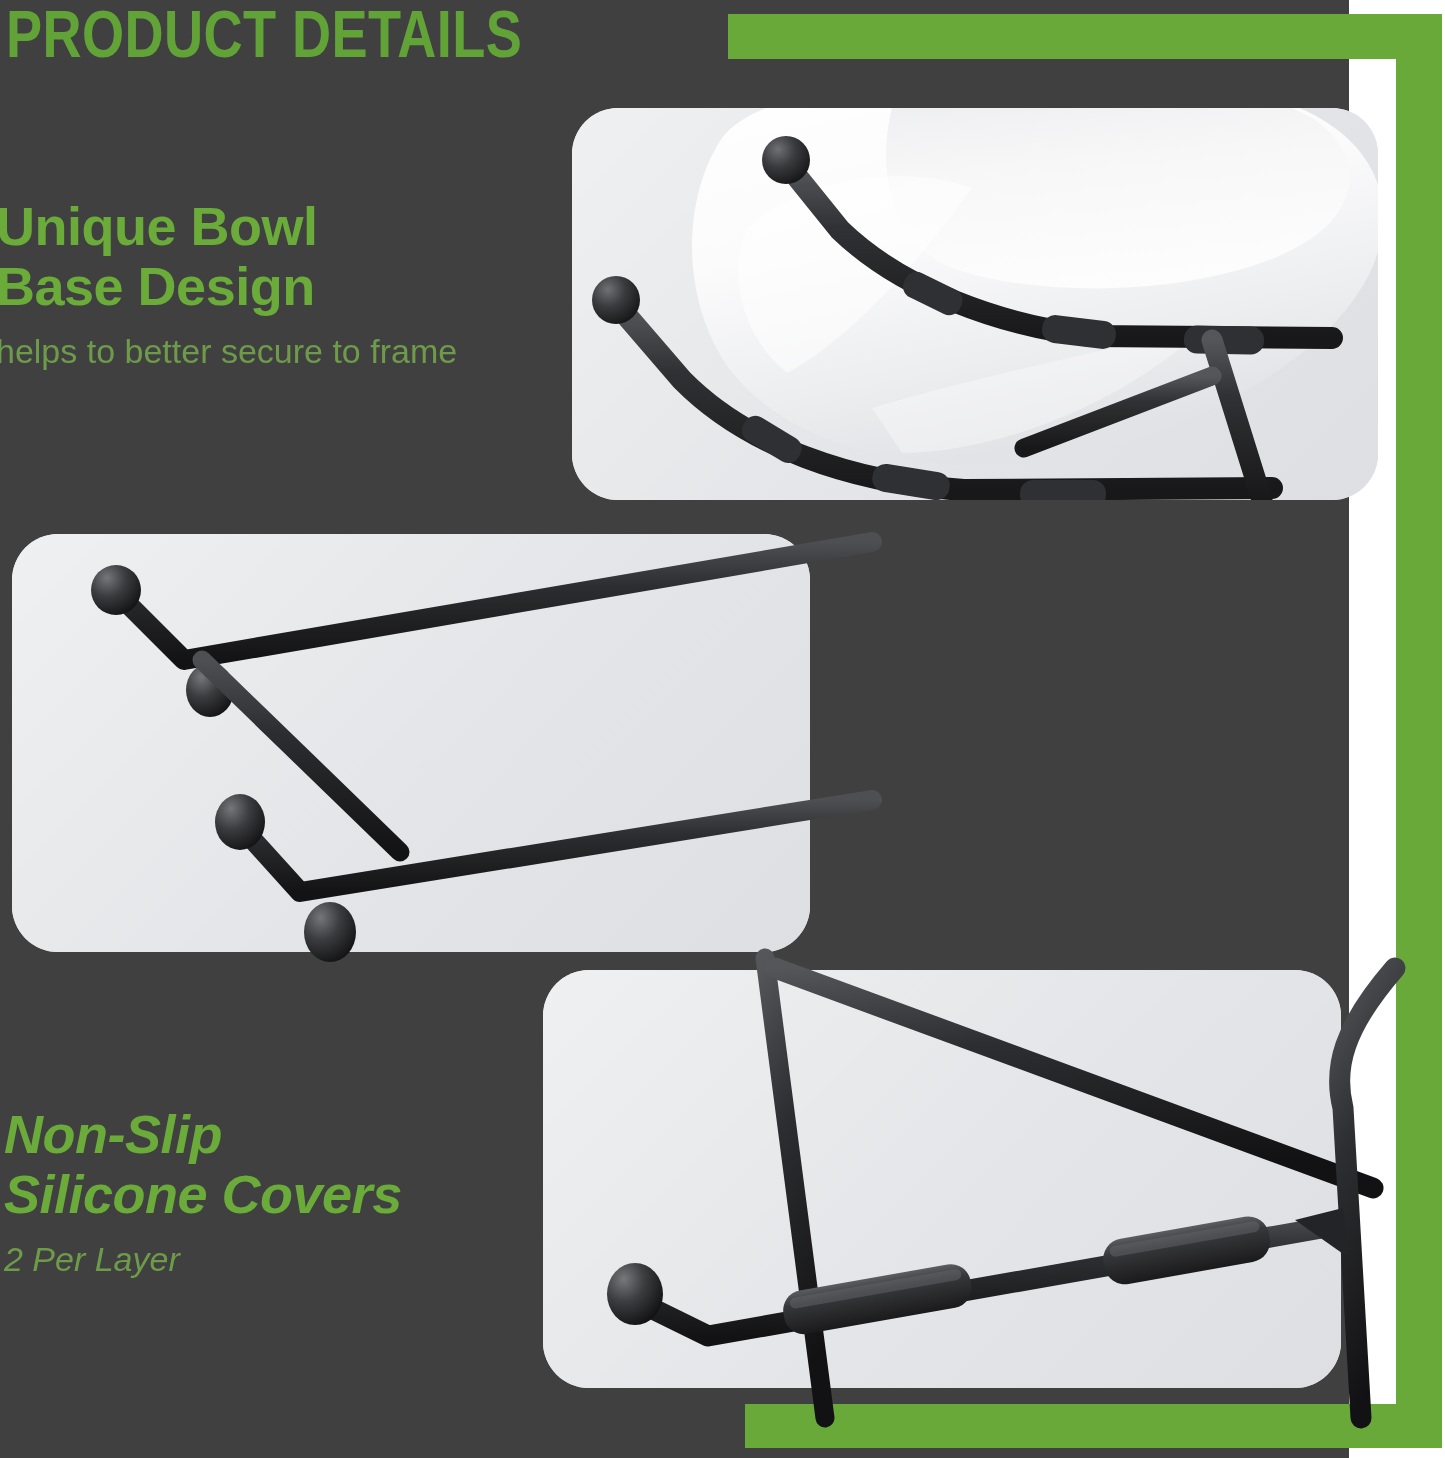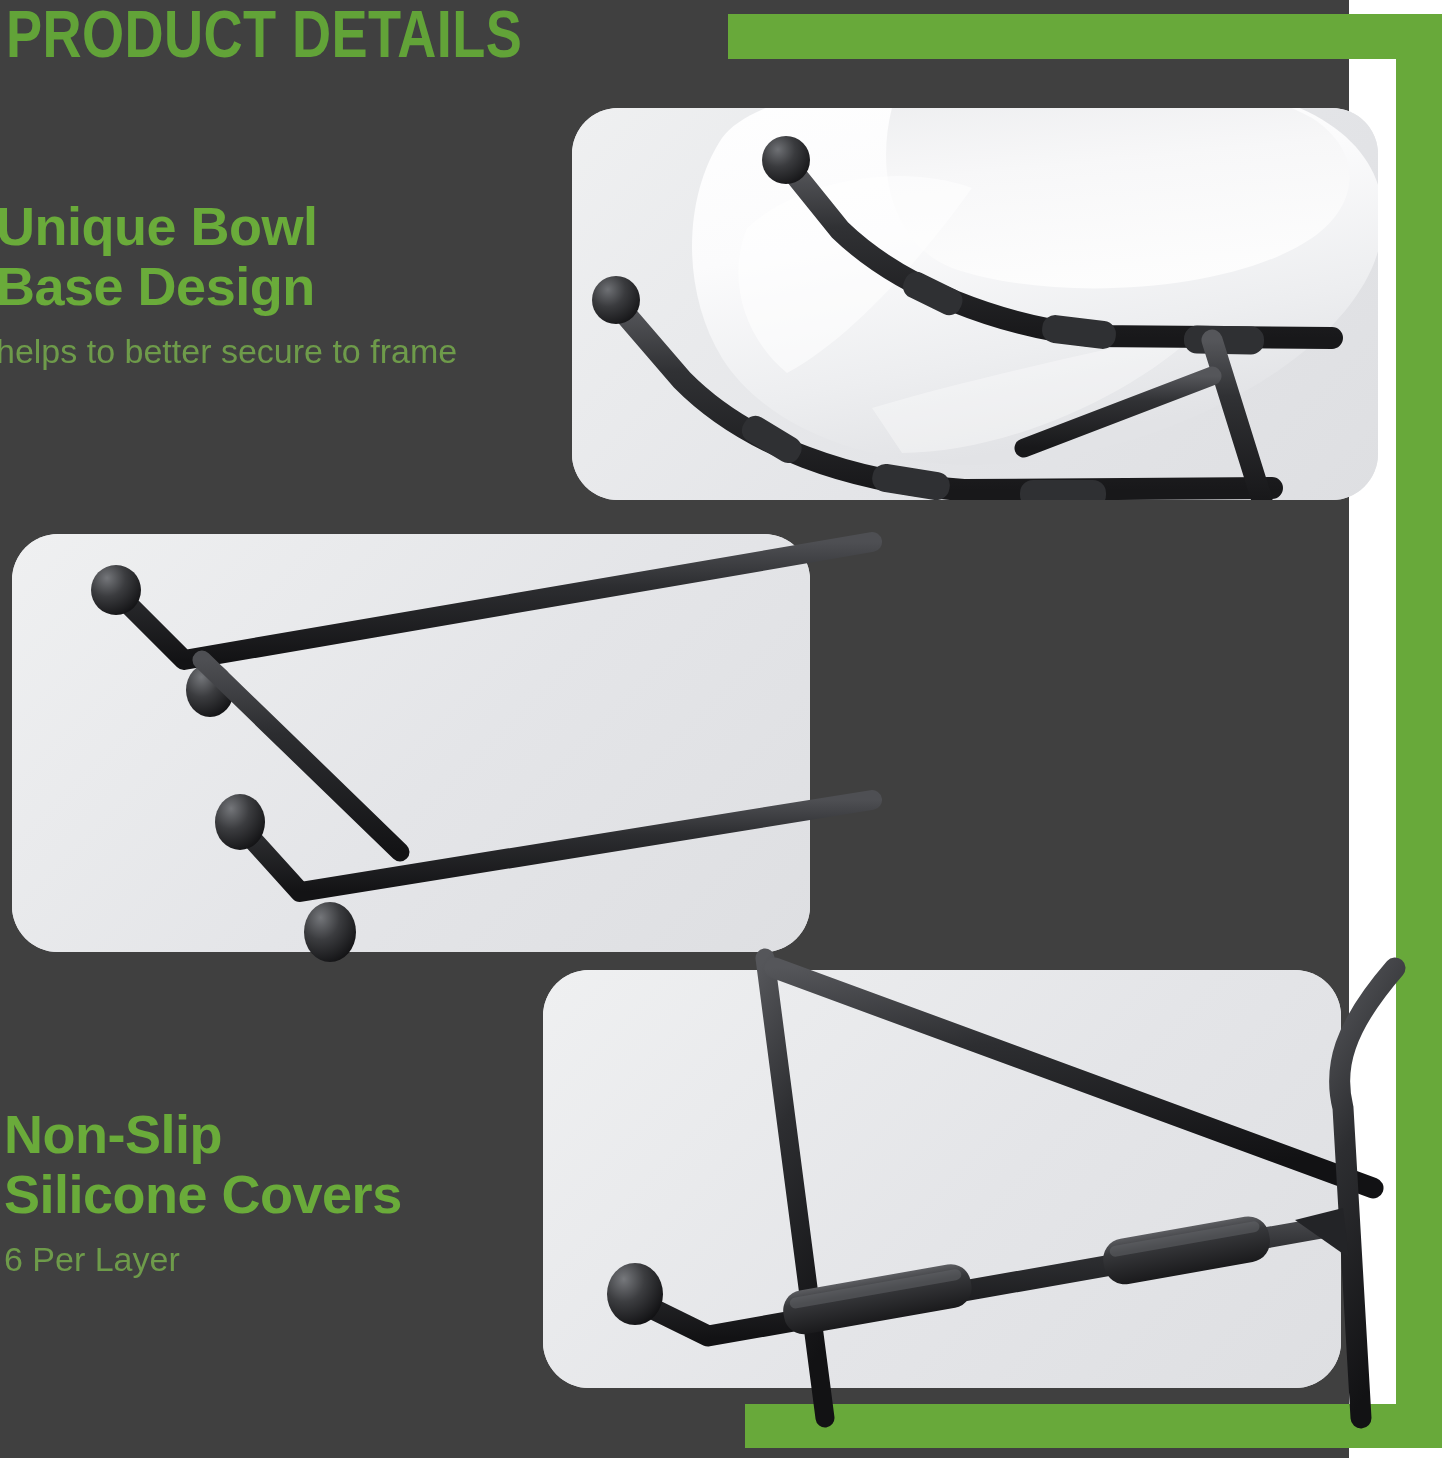--- a/index.html
+++ b/index.html
@@ -43,21 +43,21 @@
     font-size:54px; font-weight:700; line-height:1.12;
     color:#6AAB3A; white-space:pre-line;
     letter-spacing:-0.5px;
   }
   .block p {
     font-size:34px; font-weight:400; line-height:1.2;
     color:#6E9B4A; margin-top:14px; white-space:nowrap;
   }
   #block-bowl  { left:-4px;  top:196px; }
   #block-frame { left:872px; top:656px; }
-  #block-silicone { left:4px; top:1104px; }
+  #block-silicone { left:4px; top:1104px;font-style:italic; }
 
   
   .panel {
     position:absolute;
     background:#E7E8EA;
     border-radius:46px;
     overflow:hidden;
   }
   #panel-bowl     { left:572px; top:108px;  width:806px;  height:392px; }
   #panel-frame    { left:12px;  top:534px;  width:798px;  height:418px; }
@@ -176,21 +176,21 @@
     <path d="M232 330 L288 392 L860 300" stroke="url(#rodg2)" stroke-width="20" fill="none" stroke-linecap="round" stroke-linejoin="round"></path>
 
     <ellipse cx="228" cy="322" rx="25" ry="28" fill="url(#ballg2)"></ellipse>
 
     <ellipse cx="318" cy="432" rx="26" ry="30" fill="url(#ballg2)"></ellipse>
   </svg>
 
   <div class="block" id="block-silicone">
     <h2>Non-Slip
 Silicone Covers</h2>
-    <p>6 Per Layer</p>
+    <p>2 Per Layer</p>
   </div>
 
   <div class="panel" id="panel-silicone">
     <div class="shade"></div>
   </div>
   <svg class="art" style="left:543px; top:958px;" width="902" height="460" viewBox="0 0 902 460">
     <defs>
       <linearGradient id="rodg3" x1="0" y1="0" x2="0.2" y2="1">
         <stop offset="0%" stop-color="#55565A"></stop>
         <stop offset="40%" stop-color="#2D2E31"></stop>

